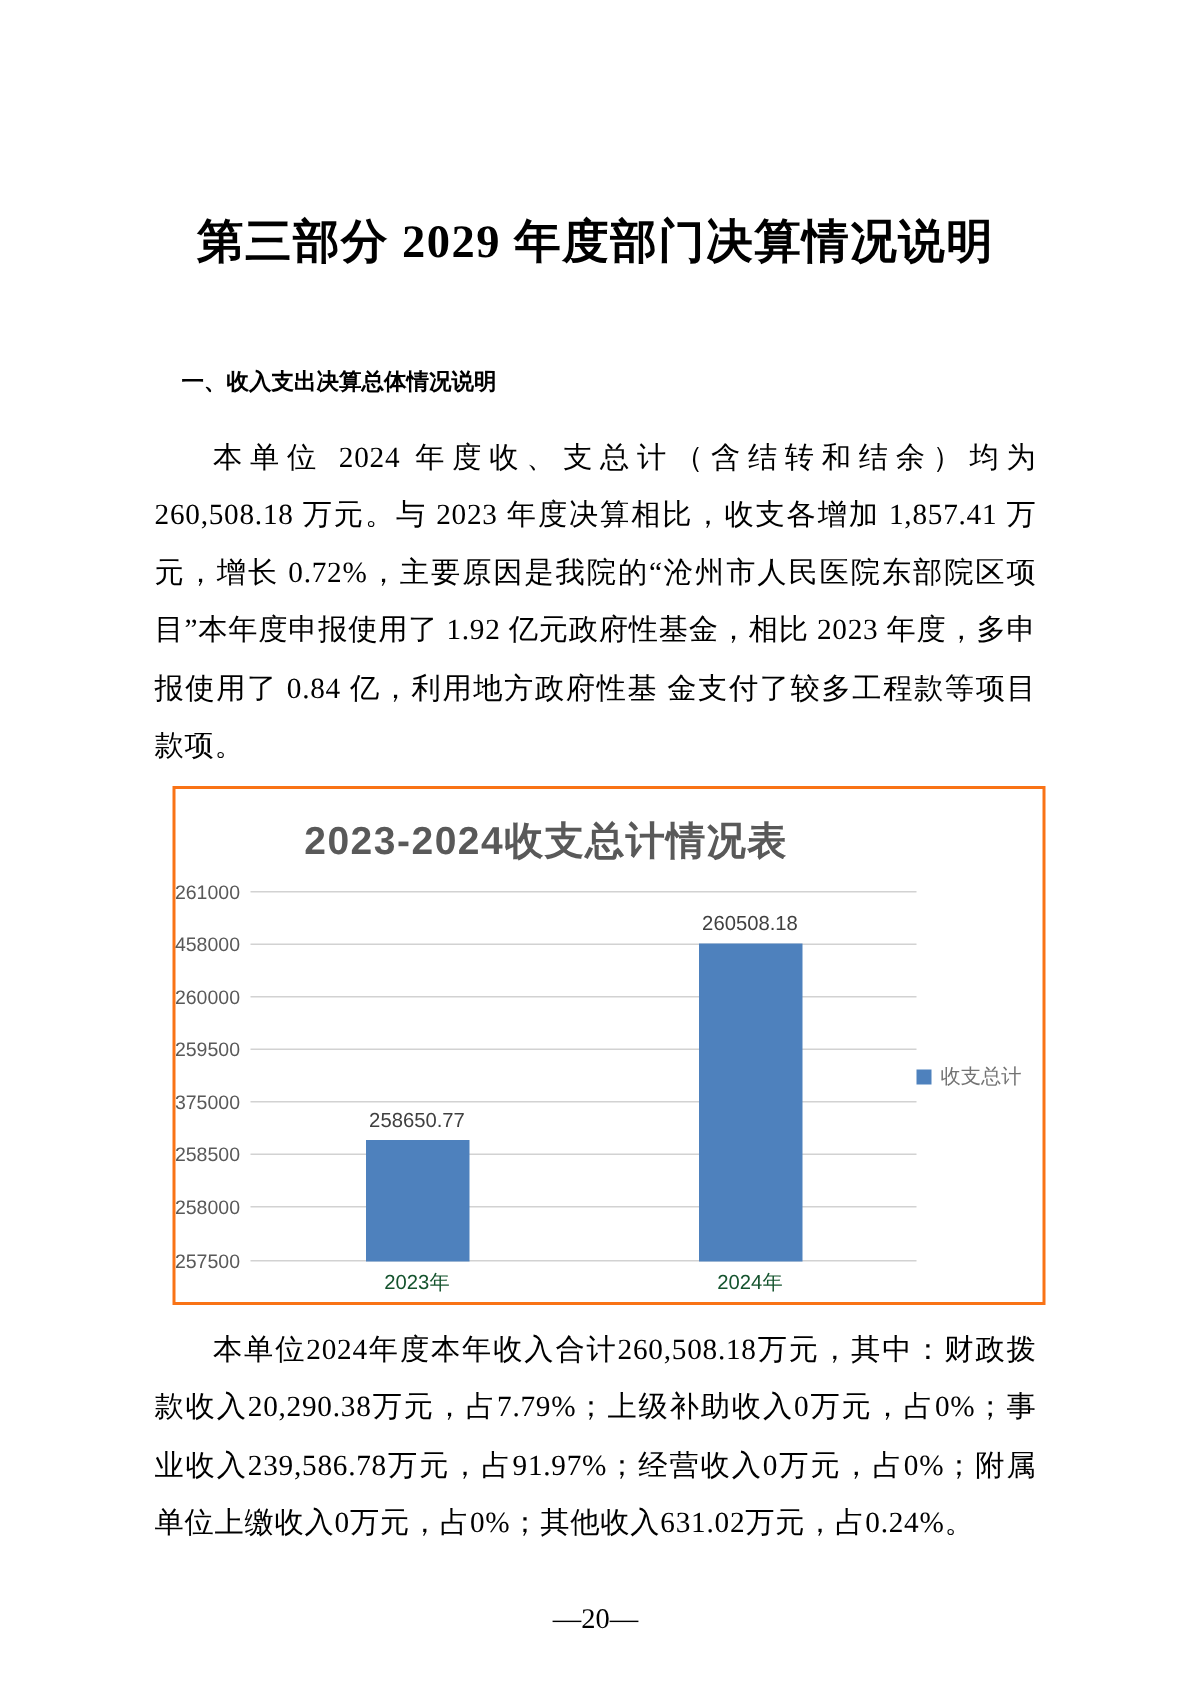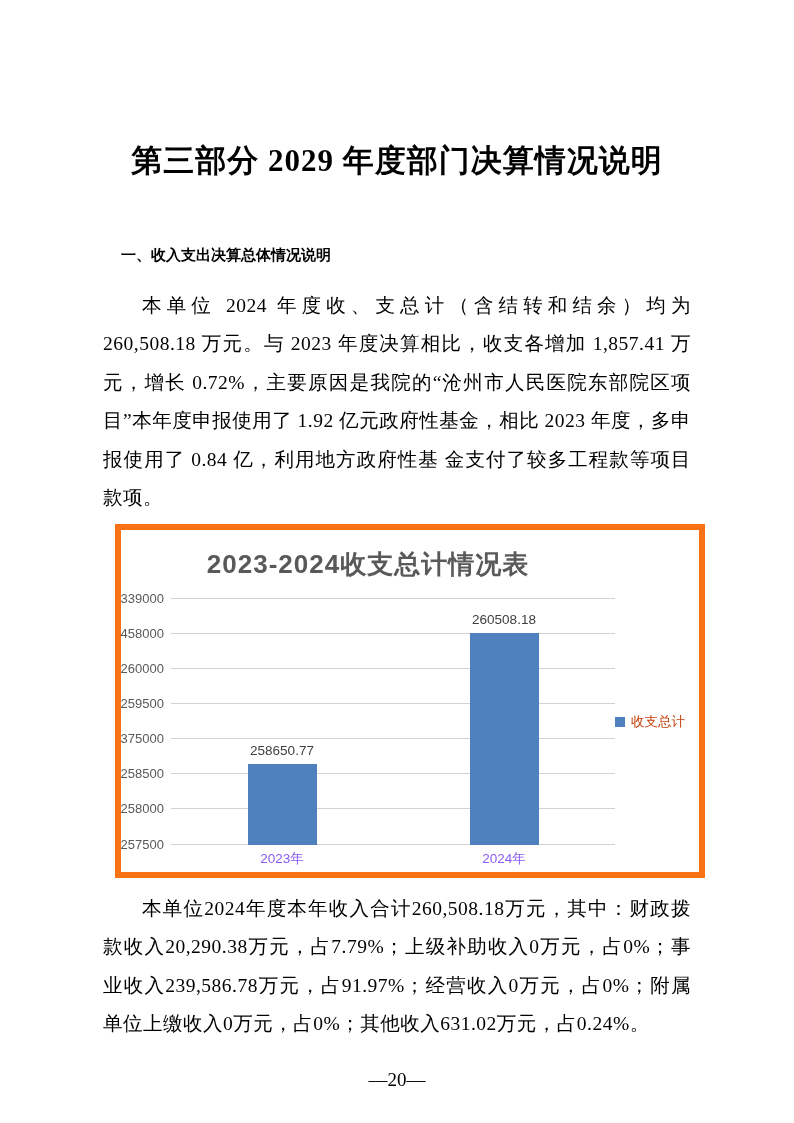--- a/index.html
+++ b/index.html
@@ -41,21 +41,21 @@
     text-align: justify;
     text-indent: 2em;
     margin: 12px;
     letter-spacing: 0.5px;
   }
 
   
   .chart-box {
     width: 578px;
     margin: -6px 0 0 24px;
-    border: 6px solid #f97316;
+    border: 2px solid #f97316;
     background: #ffffff;
     padding-bottom: 27px;
     font-family: "Liberation Sans", "DejaVu Sans", sans-serif;
   }
   .chart-title {
     margin: 16px 84px 17px 0;
     text-align: center;
     font-size: 26px;
     line-height: 36px;
     font-weight: bold;
@@ -85,29 +85,29 @@
   }
   .bar-value { font-size: 13.5px; color: #404040; margin-bottom: 6px; white-space: nowrap; }
   .bar { width: 69px; }
   .cat-label {
     position: absolute;
     top: 100%;
     margin-top: 5px;
     width: 50%;
     text-align: center;
     font-size: 13.5px;
-    color: #8b5cf6;
+    color: #14532d;
   }
   .legend {
     width: 84px;
     flex: none;
     display: flex;
     align-items: center;
     font-size: 13.5px;
-    color: #c2410c;
+    color: #737373;
   }
   .legend-swatch { width: 10px; height: 10px; margin-right: 6px; flex: none; }
 
   .page-number {
     position: absolute;
     top: 1068px;
     left: 0;
     width: 100%;
     text-align: center;
     font-size: 19px;
@@ -128,21 +128,21 @@
       <div class="chart-title" style="color: rgb(89, 89, 89);">2023-2024收支总计情况表</div>
       <div class="chart-body">
         <div class="y-axis">
             <div class="y-tick" style="top: calc(100% - 8px);">257500</div>
             <div class="y-tick" style="top: calc(85.7143% - 8px);">258000</div>
             <div class="y-tick" style="top: calc(71.4286% - 8px);">258500</div>
             <div class="y-tick" style="top: calc(57.1429% - 8px);">375000</div>
             <div class="y-tick" style="top: calc(42.8571% - 8px);">259500</div>
             <div class="y-tick" style="top: calc(28.5714% - 8px);">260000</div>
             <div class="y-tick" style="top: calc(14.2857% - 8px);">458000</div>
-            <div class="y-tick" style="top: calc(0% - 8px);">339000</div>
+            <div class="y-tick" style="top: calc(0% - 8px);">261000</div>
           </div>
         <div class="plot">
             <div class="gridline" style="top: calc(100% - 1px); background: rgb(210, 210, 210);"></div>
             <div class="gridline" style="top: calc(85.7143% - 1px); background: rgb(210, 210, 210);"></div>
             <div class="gridline" style="top: calc(71.4286% - 1px); background: rgb(210, 210, 210);"></div>
             <div class="gridline" style="top: calc(57.1429% - 1px); background: rgb(210, 210, 210);"></div>
             <div class="gridline" style="top: calc(42.8571% - 1px); background: rgb(210, 210, 210);"></div>
             <div class="gridline" style="top: calc(28.5714% - 1px); background: rgb(210, 210, 210);"></div>
             <div class="gridline" style="top: calc(14.2857% - 1px); background: rgb(210, 210, 210);"></div>
             <div class="gridline" style="top: calc(0% - 1px); background: rgb(210, 210, 210);"></div>

